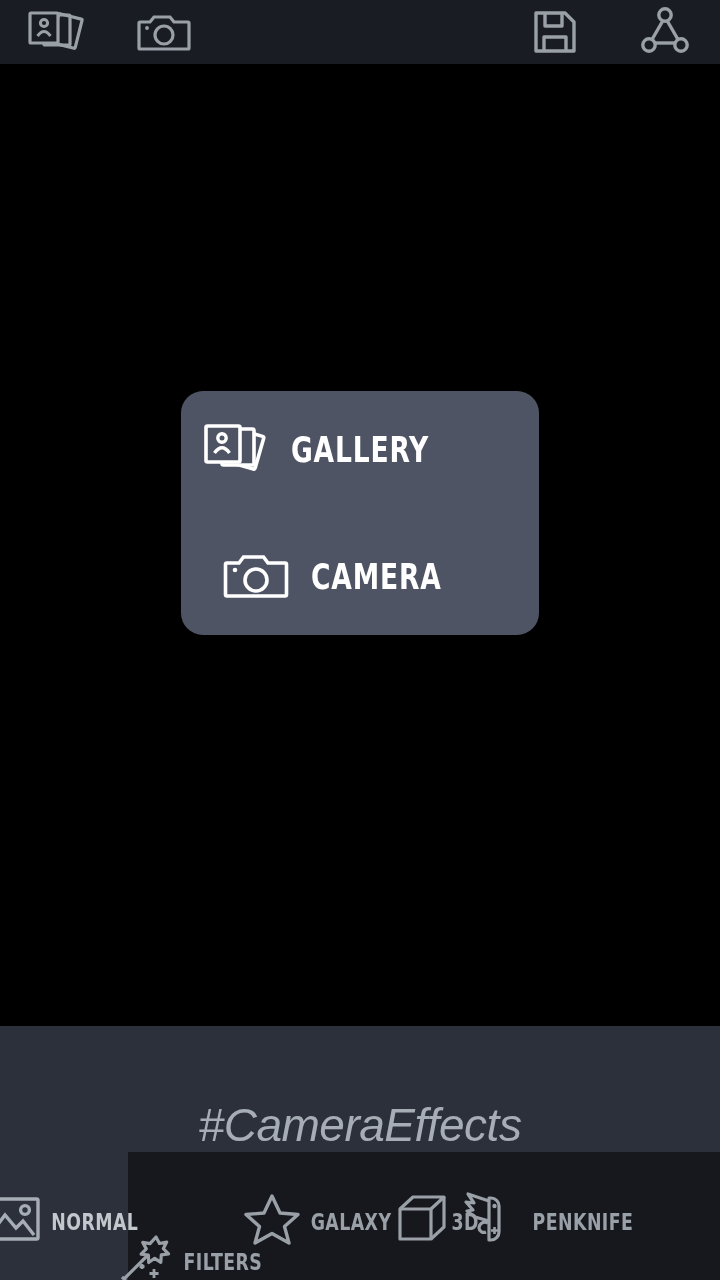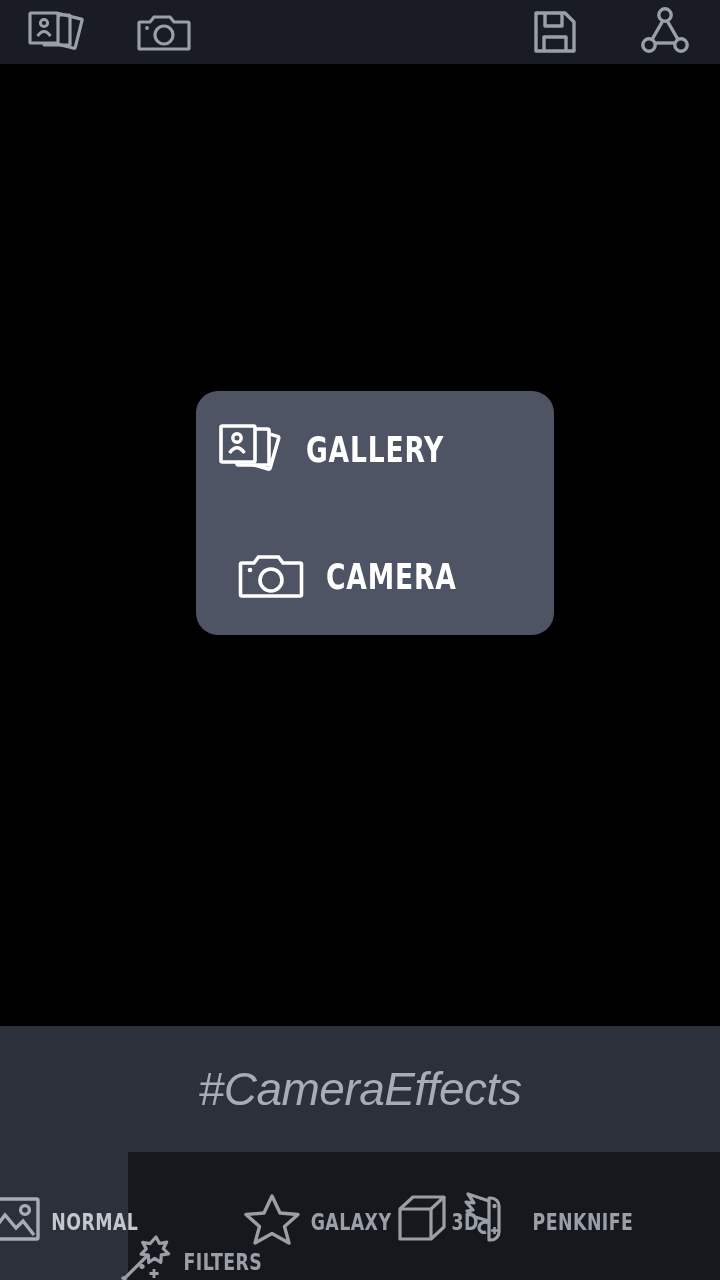--- a/index.html
+++ b/index.html
@@ -34,21 +34,21 @@
   
   #canvas {
     position:absolute; left:0; top:64px;
     width:720px; height:962px;
     background:#000000;
   }
 
   
   #dialog {
     position:absolute;
-    left:196px; top:391px;
+    left:181px; top:391px;
     width:358px; height:244px;
     background:#4e5464;
     border-radius:22px;
   }
   .dialog-row {
     position:absolute; left:0;
     width:358px; height:80px;
     display:flex; align-items:center;
     cursor:pointer;
   }
@@ -68,21 +68,21 @@
     transform:scaleX(0.82);
     transform-origin:left center;
     white-space:nowrap;
   }
 
   
   #watermark-band {
     position:absolute; left:0; top:1026px;
     width:720px; height:126px;
     background:#2b303a;
-    display:flex; align-items:center; justify-content:center;
+    display:flex; align-items:flex-end; justify-content:center;
   }
   #watermark-text {
     color:#a7adb5;
     font-family:"Liberation Sans", sans-serif;
     font-style:italic;
     font-size:46px;
     font-weight:500;
     letter-spacing:-0.5px;
     white-space:nowrap;
   }

